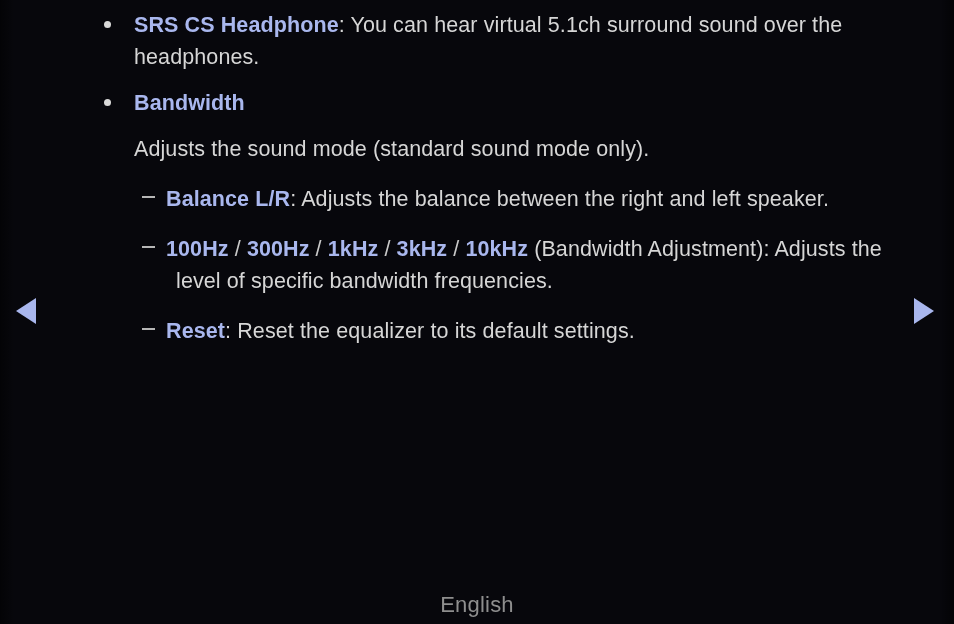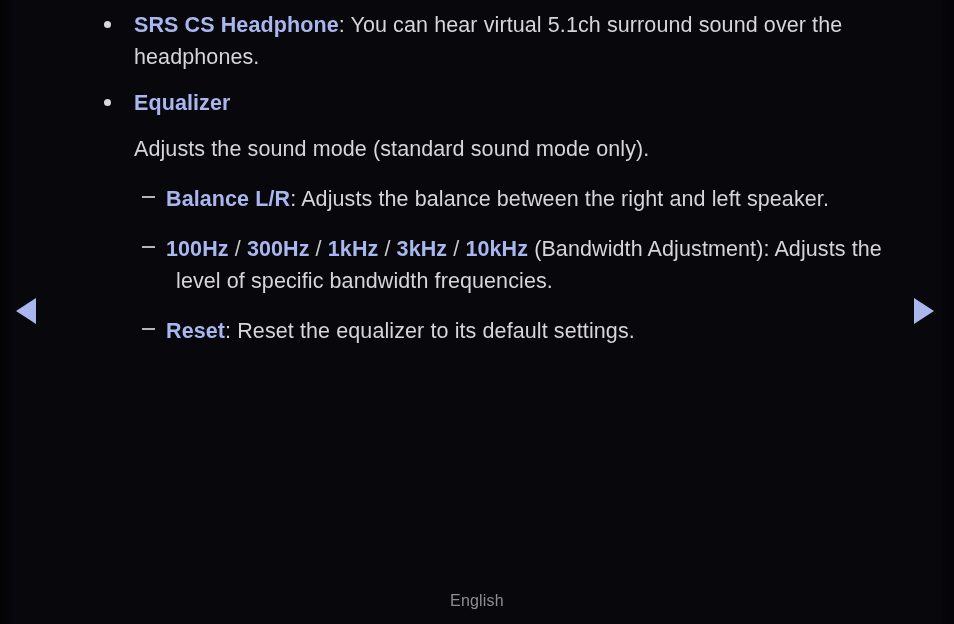--- a/index.html
+++ b/index.html
@@ -136,42 +136,42 @@
   .tri-left  { border-right: 20px solid #a9b7ee; }
   .tri-right { border-left:  20px solid #a9b7ee; }
 
   
   #footer {
     position: absolute;
     left: 0;
     right: 0;
     top: 592px;
     text-align: center;
-    font-size: 16px;
+    font-size: 22px;
     color: #8e8e8e;
     letter-spacing: 0.2px;
   }
 </style>
 </head>
 <body>
 
 <div id="screen">
 
   <div id="content">
 
     <div class="lvl1">
       <span class="bullet"></span>
       <div class="textline"><span class="key">SRS CS Headphone</span><span>: </span><span>You can hear virtual 5.1ch surround sound over the headphones.</span></div>
     </div>
 
     <div class="spacer-sm"></div>
 
     <div class="lvl1">
       <span class="bullet"></span>
-      <div class="textline"><span class="key">Equalizer</span></div>
+      <div class="textline"><span class="key">Bandwidth</span></div>
     </div>
 
     <div class="spacer-sm"></div>
 
     <div class="plain">
       <div class="textline">Adjusts the sound mode (standard sound mode only).</div>
     </div>
 
     <div class="spacer-md"></div>
 

